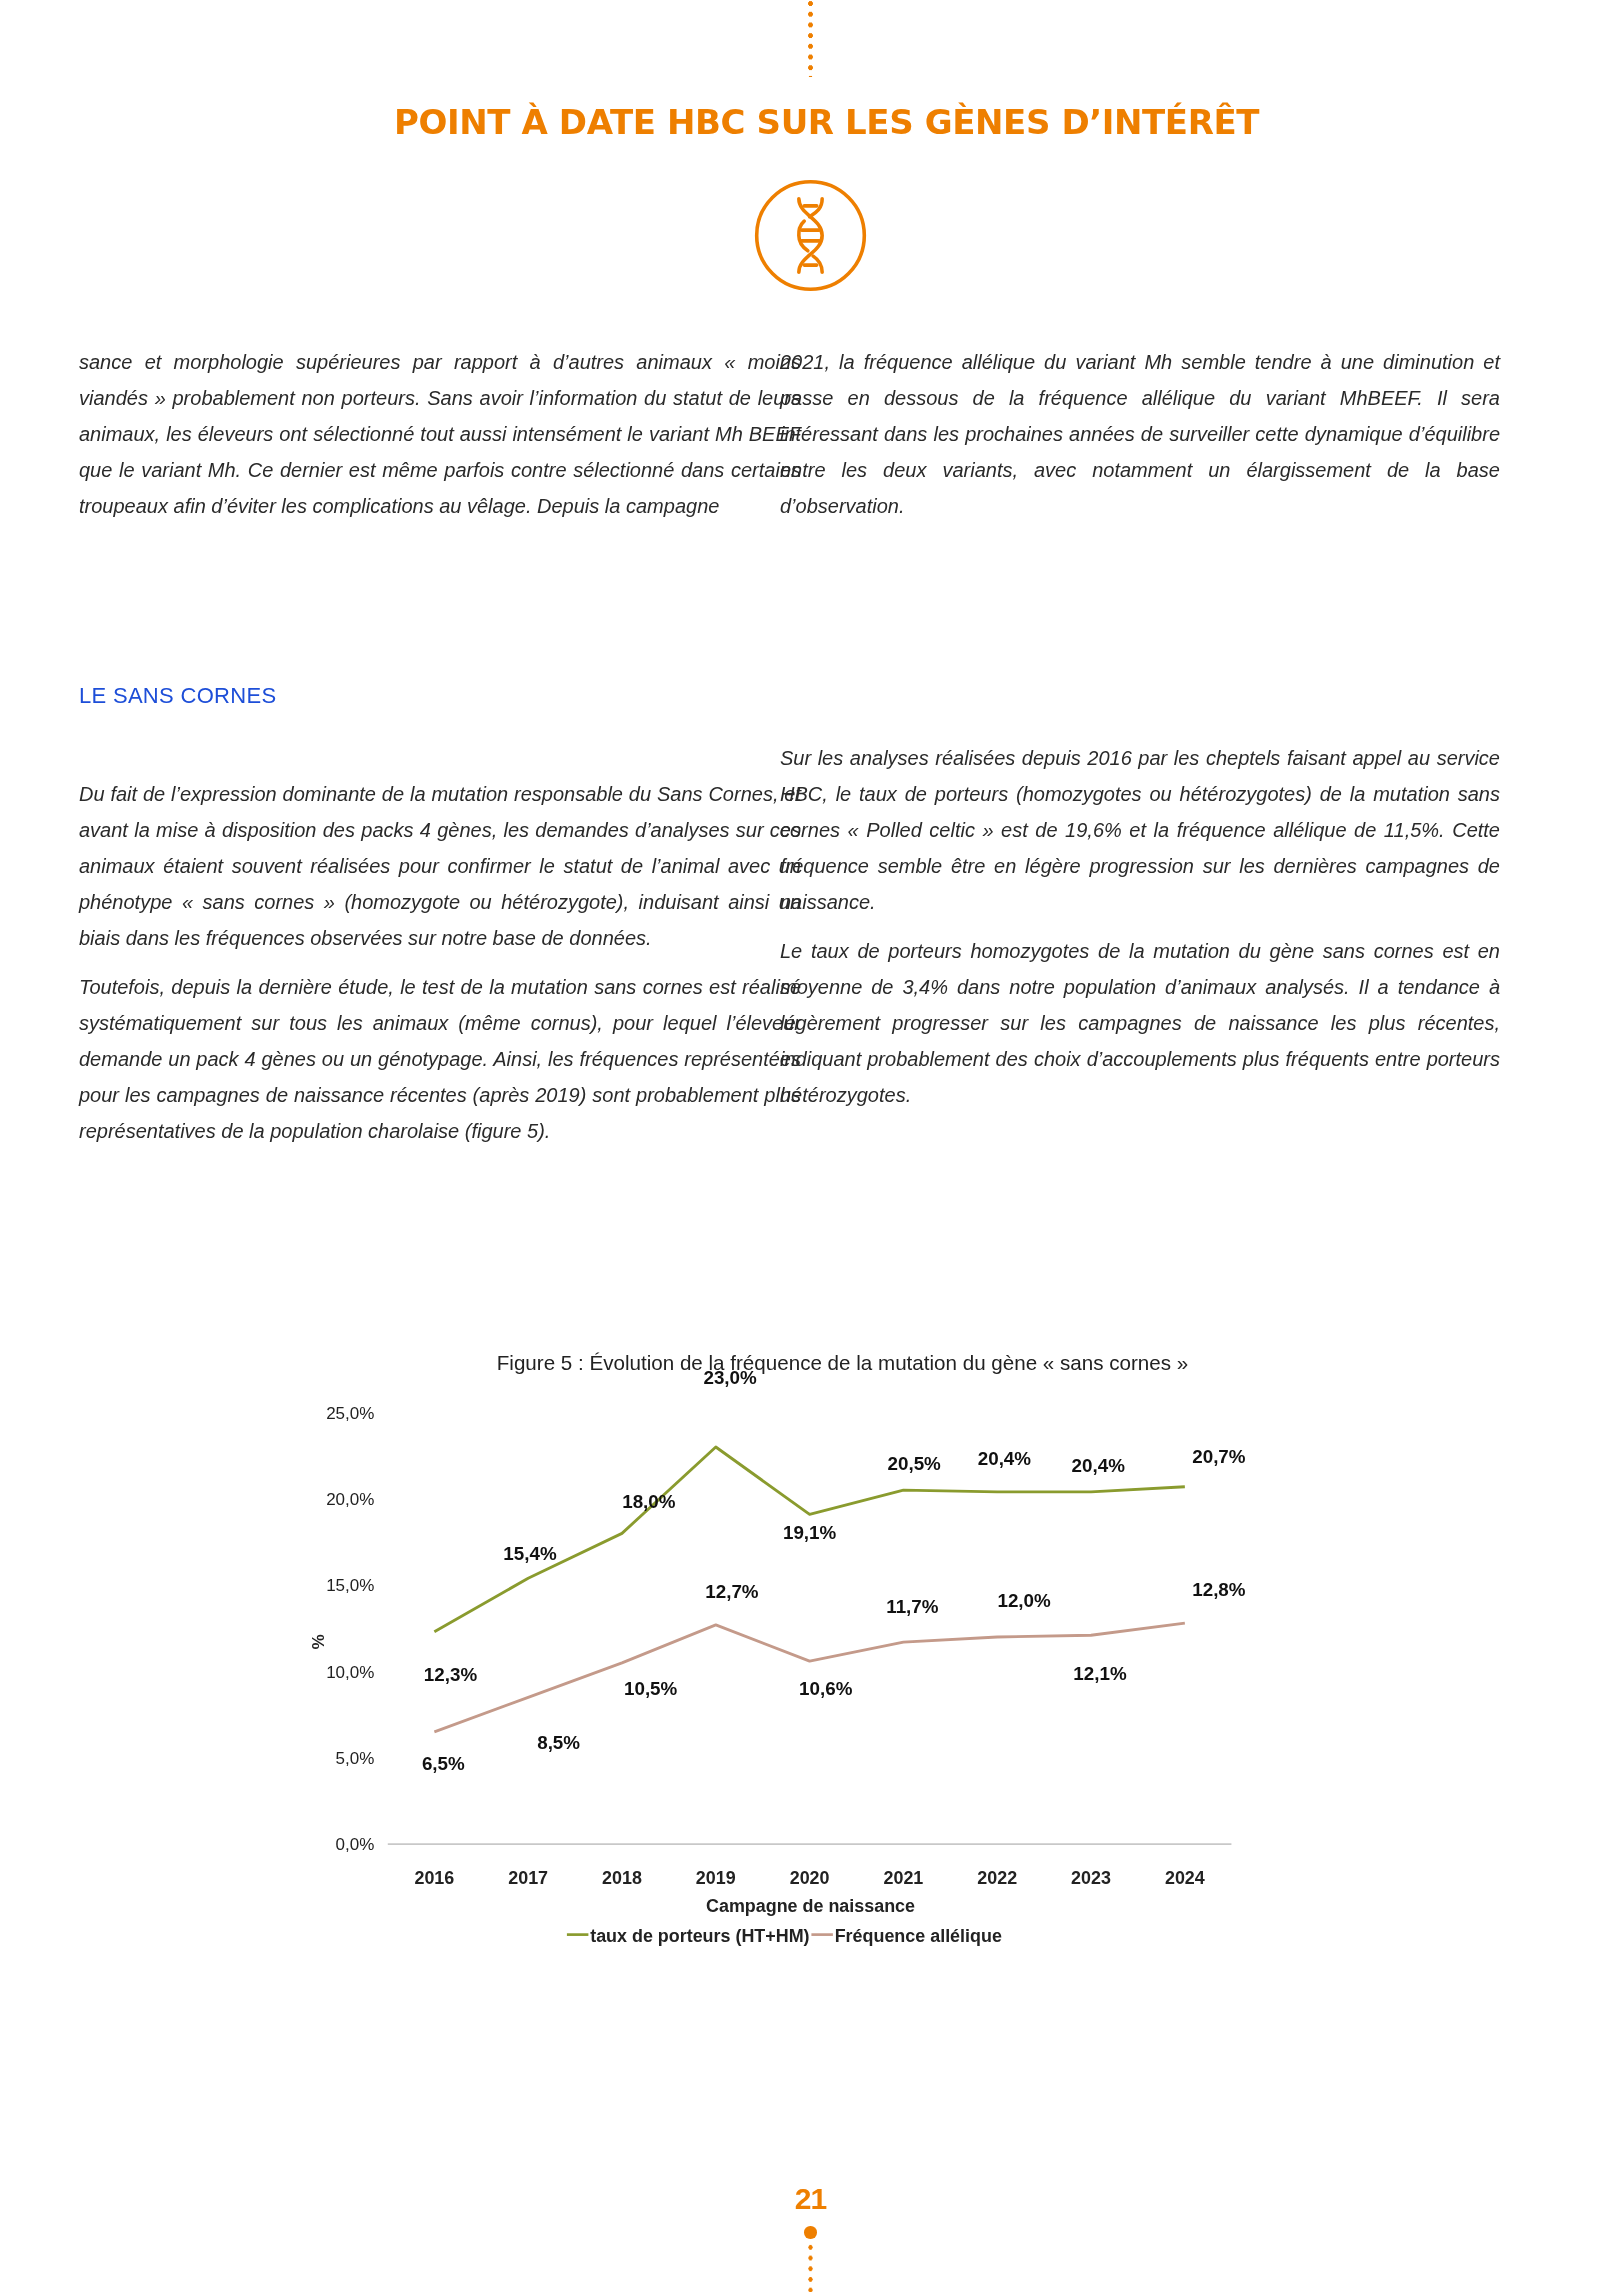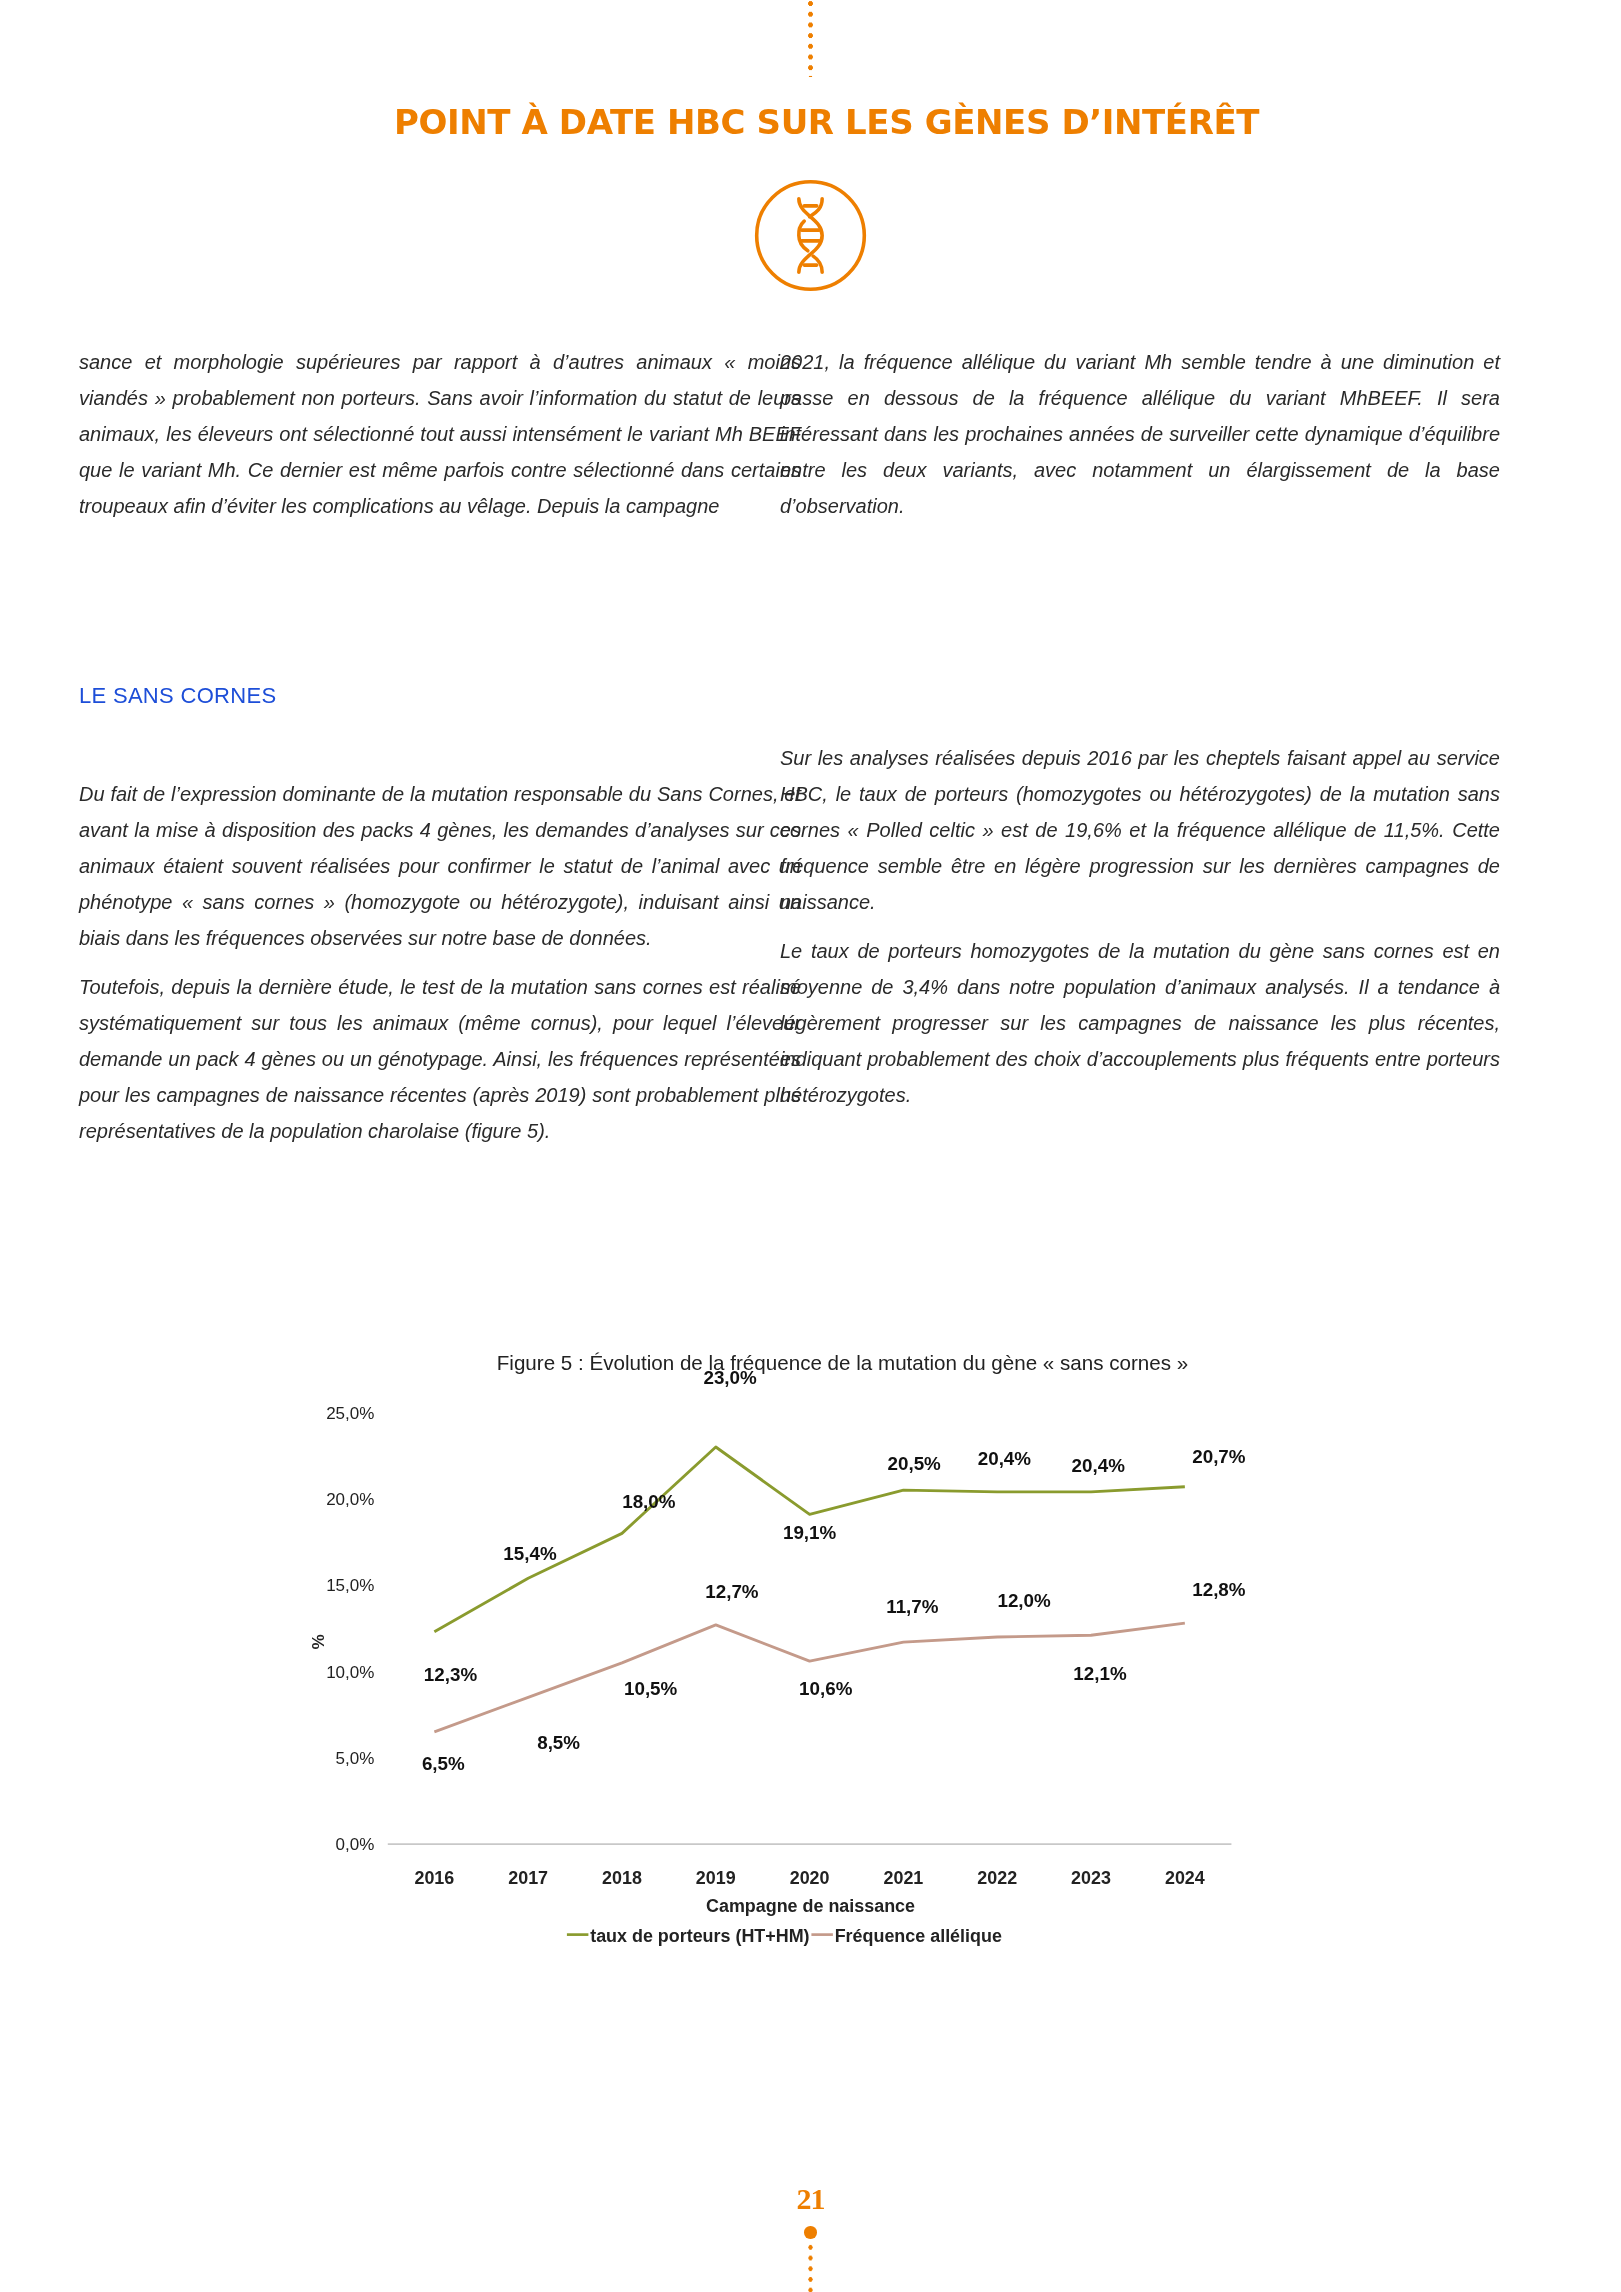--- a/index.html
+++ b/index.html
@@ -17,21 +17,21 @@
     text-align: justify; hyphens: manual; font-style: italic; }
   .col p { margin: 0 0 12.5px 0; }
   .col-left { left: 79px; width: 722px; }
   .col-right { left: 780px; width: 720px; }
   .section-heading { left: 79px; top: 683px; font-size: 22px; font-weight: normal;
     color: #1d4ed8; letter-spacing: 0.3px; }
   .chart-title { left: 0; width: 1621px; top: 1351px; text-align: center;
     font-family: "Liberation Sans", sans-serif; font-size: 20.6px; color: #222; padding-left: 32px; }
   .chart-svg { left: 0; top: 0; width: 1621px; height: 2293px; pointer-events: none; }
   .page-num { left: 0; width: 1621px; top: 2182px; text-align: center;
-    font-family: Liberation Serif, serif; font-weight: bold; font-size: 30px; color: #ee7f00;
+    font-family: Liberation Sans, sans-serif; font-weight: bold; font-size: 30px; color: #ee7f00;
     letter-spacing: -0.9px; }
   .dot-big { left: 804px; top: 2226px; width: 12.5px; height: 12.5px; border-radius: 50%; background: #ee7f00; }
   .dots-bottom { left: 808px; top: 2242px; width: 5.4px; height: 51px;
     background-image: radial-gradient(circle, #ee7f00 2.1px, transparent 2.5px);
     background-size: 5.4px 10.7px; }
 </style>
 </head>
 <body>
 
 <div class="abs dots-top"></div>

